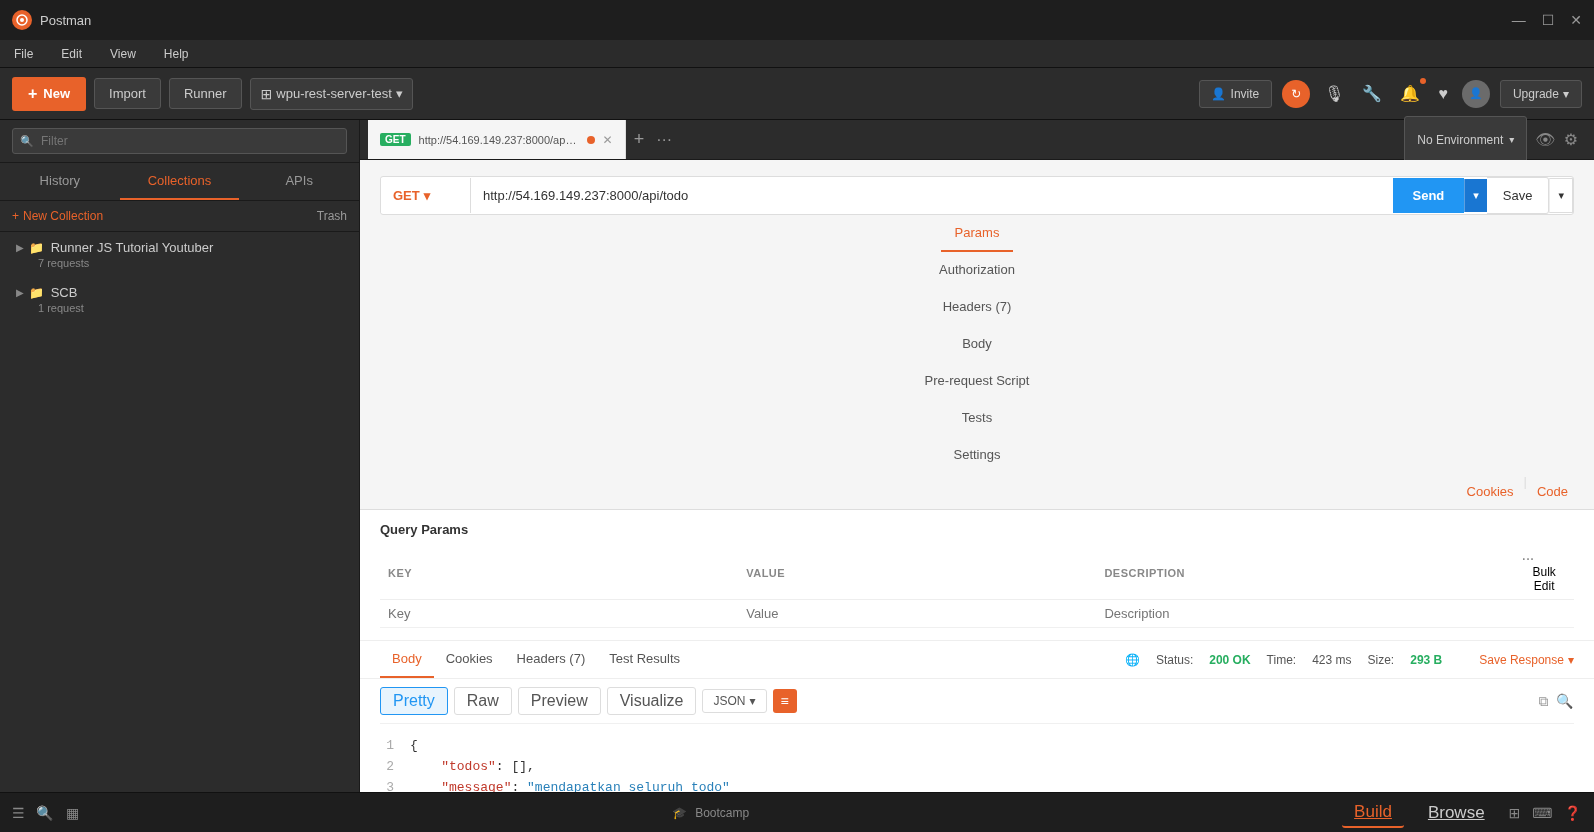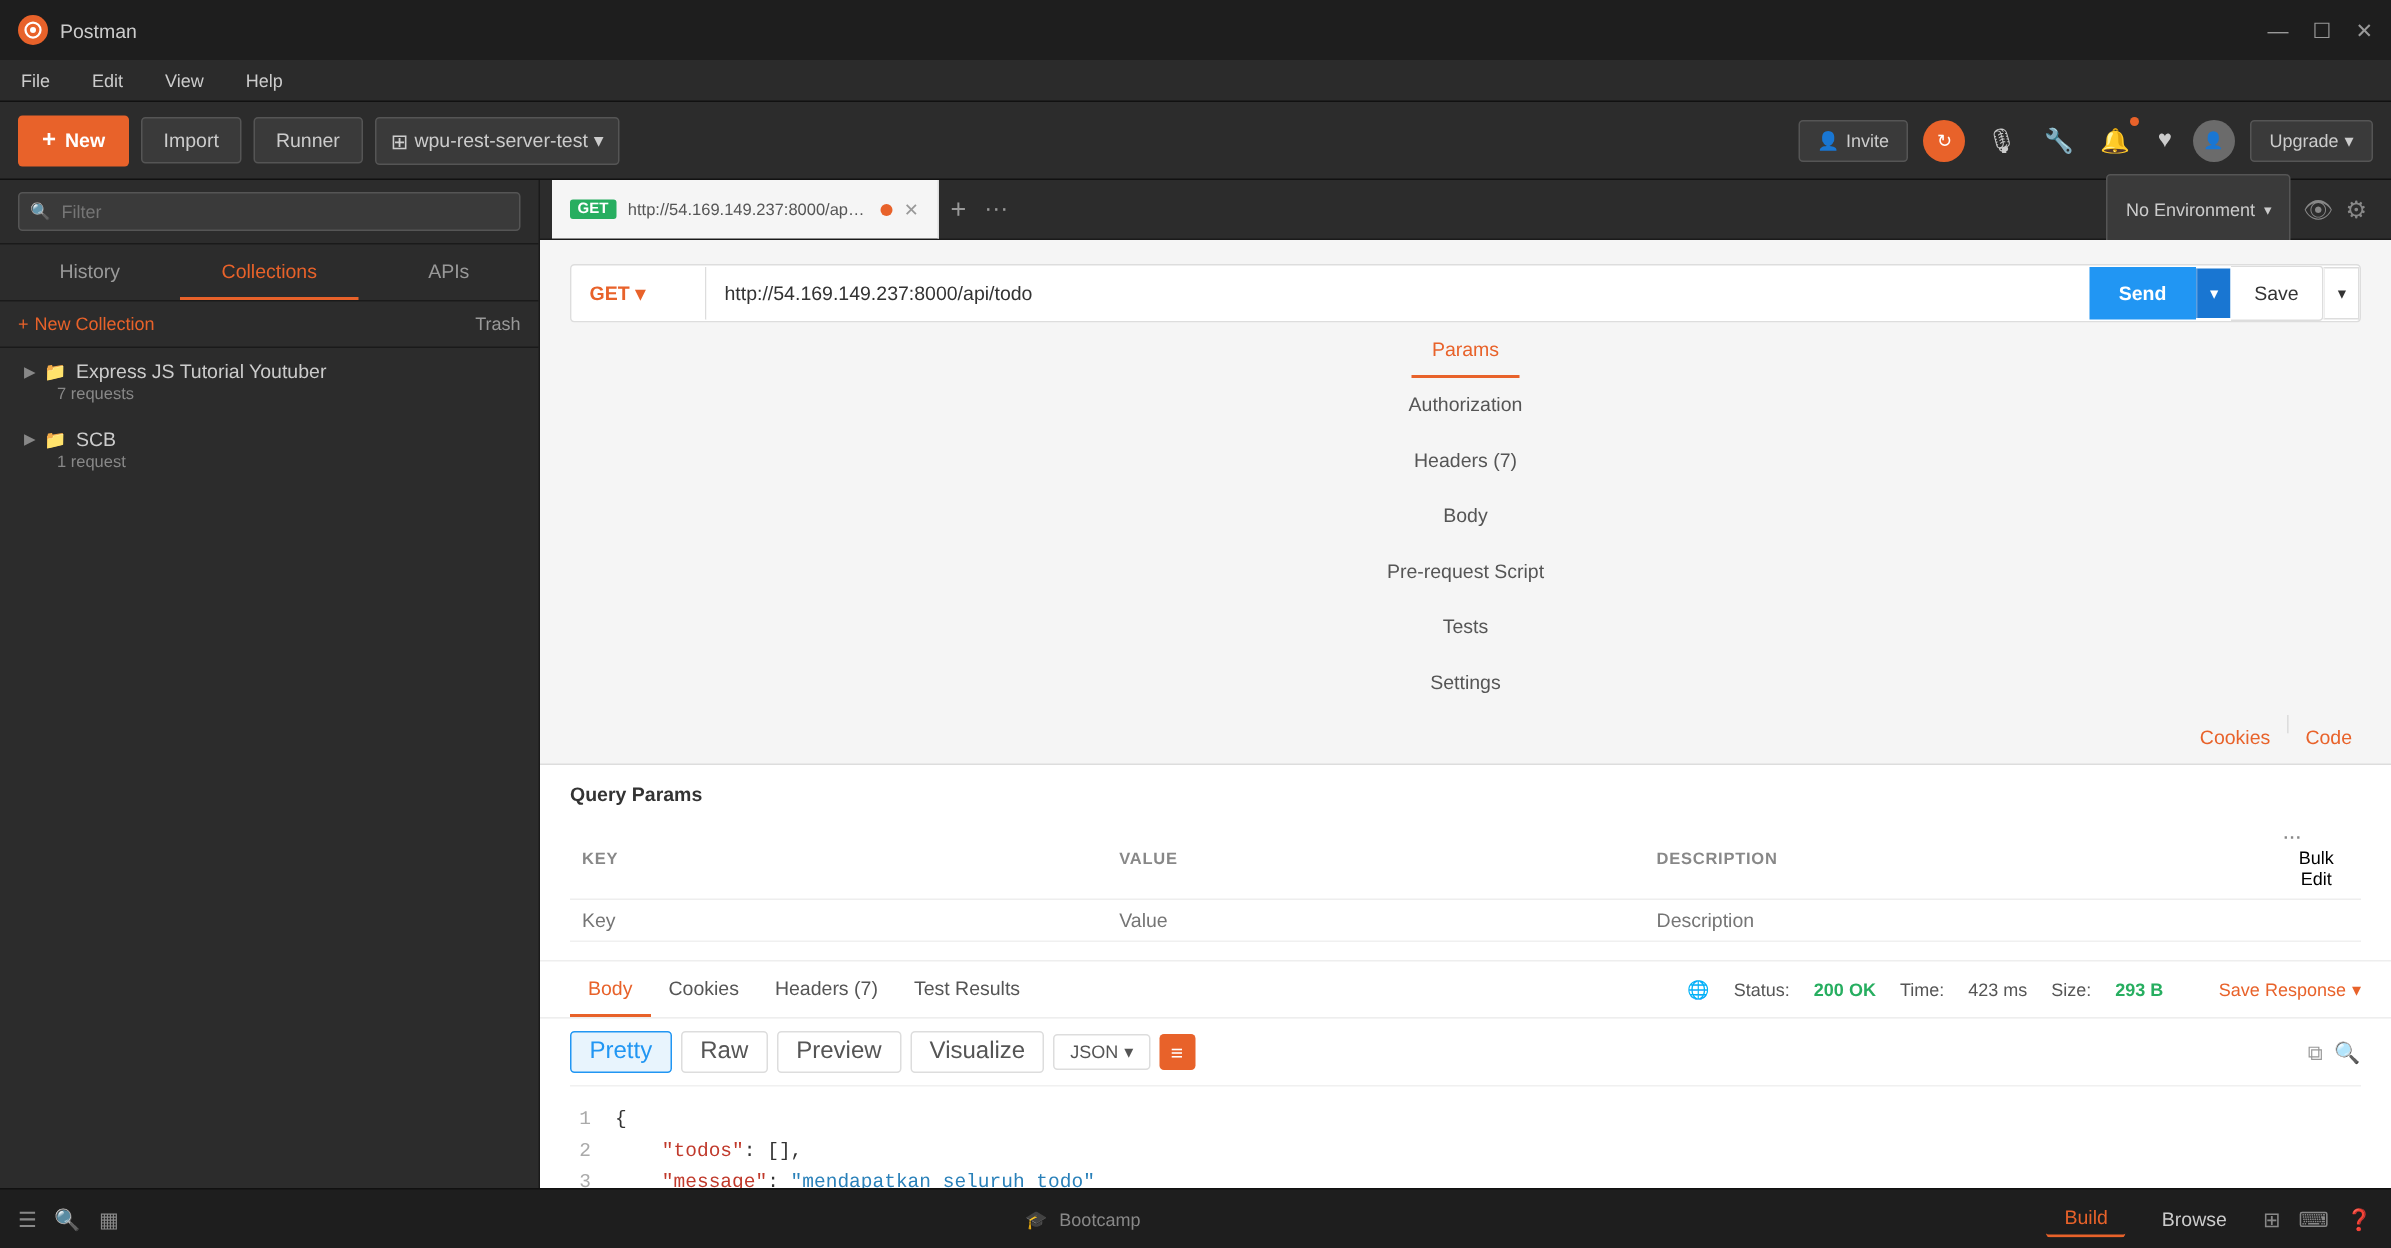--- a/index.html
+++ b/index.html
@@ -124,21 +124,21 @@
     .json-key { color: #c0392b; }
     .json-string { color: #2980b9; }
     .json-bracket { color: #333; }
 
     
     .bottombar { background: #1e1e1e; height: 40px; display: flex; align-items: center; padding: 0 12px; border-top: 1px solid #111; }
     .bottom-left { display: flex; gap: 12px; align-items: center; }
     .bottom-icon { color: #888; font-size: 14px; cursor: pointer; }
     .bottom-center { margin-left: auto; margin-right: auto; display: flex; align-items: center; gap: 8px; color: #888; font-size: 12px; cursor: pointer; }
     .bottom-right { display: flex; gap: 12px; align-items: center; }
-    .bottom-btn { color: #ccc; font-size: 13px; cursor: pointer; padding: 4px 12px; border-radius: 3px; }
+    .bottom-btn { color: #ccc; font-size: 17px; cursor: pointer; padding: 4px 12px; border-radius: 3px; text-decoration: underline; }
     .bottom-btn.active { color: #e8622a; border-bottom: 2px solid #e8622a; }
     .bottom-btn-icon { color: #888; font-size: 14px; cursor: pointer; }
     .notification-dot { position: relative; }
     .notification-dot::after { content: ''; position: absolute; top: -2px; right: -2px; width: 6px; height: 6px; background: #e8622a; border-radius: 50%; }
   </style>
 </head>
 <body>
 
 <div class="titlebar">
   <div class="titlebar-logo">
@@ -220,21 +220,21 @@
         <span>+</span>
         <span>New Collection</span>
       </button>
       <button class="trash-btn">Trash</button>
     </div>
 
     <div class="collection-item">
       <div class="collection-name">
         <span class="chevron">▶</span>
         <span class="folder-icon">📁</span>
-        <span>Express JS Tutorial Youtuber</span>
+        <span>Runner JS Tutorial Youtuber</span>
       </div>
       <div class="collection-requests">7 requests</div>
     </div>
 
     <div class="collection-item">
       <div class="collection-name">
         <span class="chevron">▶</span>
         <span class="folder-icon">📁</span>
         <span>SCB</span>
       </div>

